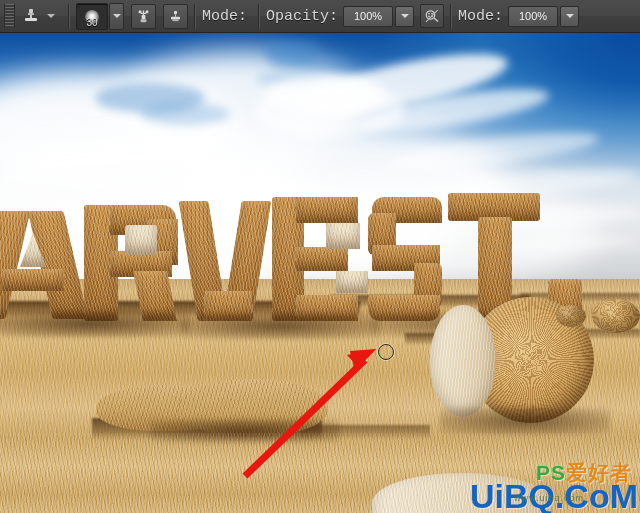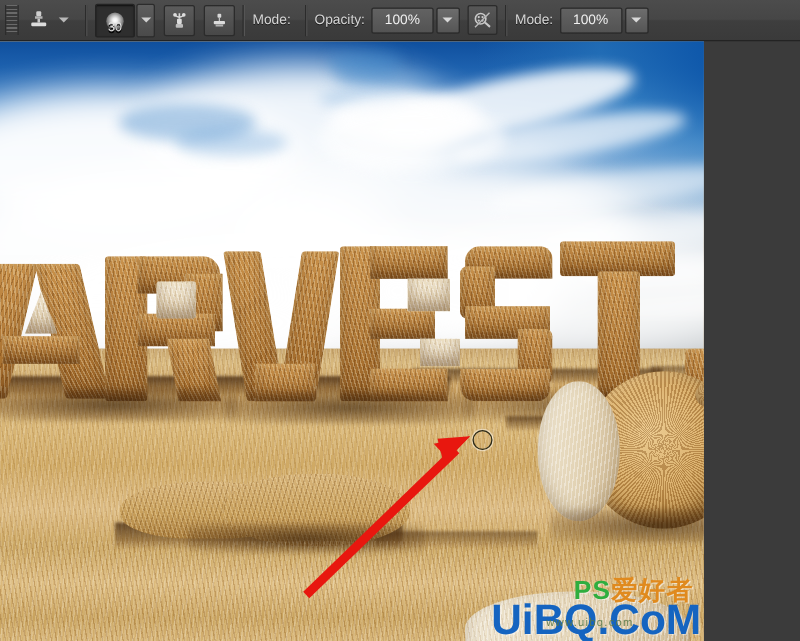--- a/index.html
+++ b/index.html
@@ -129,24 +129,25 @@
     margin-left: 7px;
     background: linear-gradient(180deg, #5c5c5c, #484848);
     border: 1px solid #2b2b2b;
     border-radius: 2px;
     display: flex; align-items: center; justify-content: center;
     flex: 0 0 auto;
   }
 
   .lbl {
     color: #d6d6d6;
-    font-size: 11px;
+    font-size: 15px;
     margin-right: 5px;
     flex: 0 0 auto;
     text-shadow: 0 1px 0 rgba(0,0,0,.6);
+    font-family: Liberation Mono, monospace;
   }
 
   .combo {
     position: relative;
     height: 21px;
     background: linear-gradient(180deg, #585858, #4b4b4b);
     border: 1px solid #2b2b2b;
     border-radius: 2px;
     display: flex;
     align-items: center;
@@ -208,21 +209,21 @@
     border: 1px solid #2b2b2b;
     border-radius: 2px;
     display: flex; align-items: center; justify-content: center;
     flex: 0 0 auto;
   }
 
   
   #canvas-area {
     position: absolute;
     left: 0; top: 33px;
-    width: 563px;
+    width: 640px;
     height: 480px;
     overflow: hidden;
     background: #c8a268;
   }
 
   #photo { position: absolute; inset: 0; }
 
   
   .sky {
     position: absolute;

